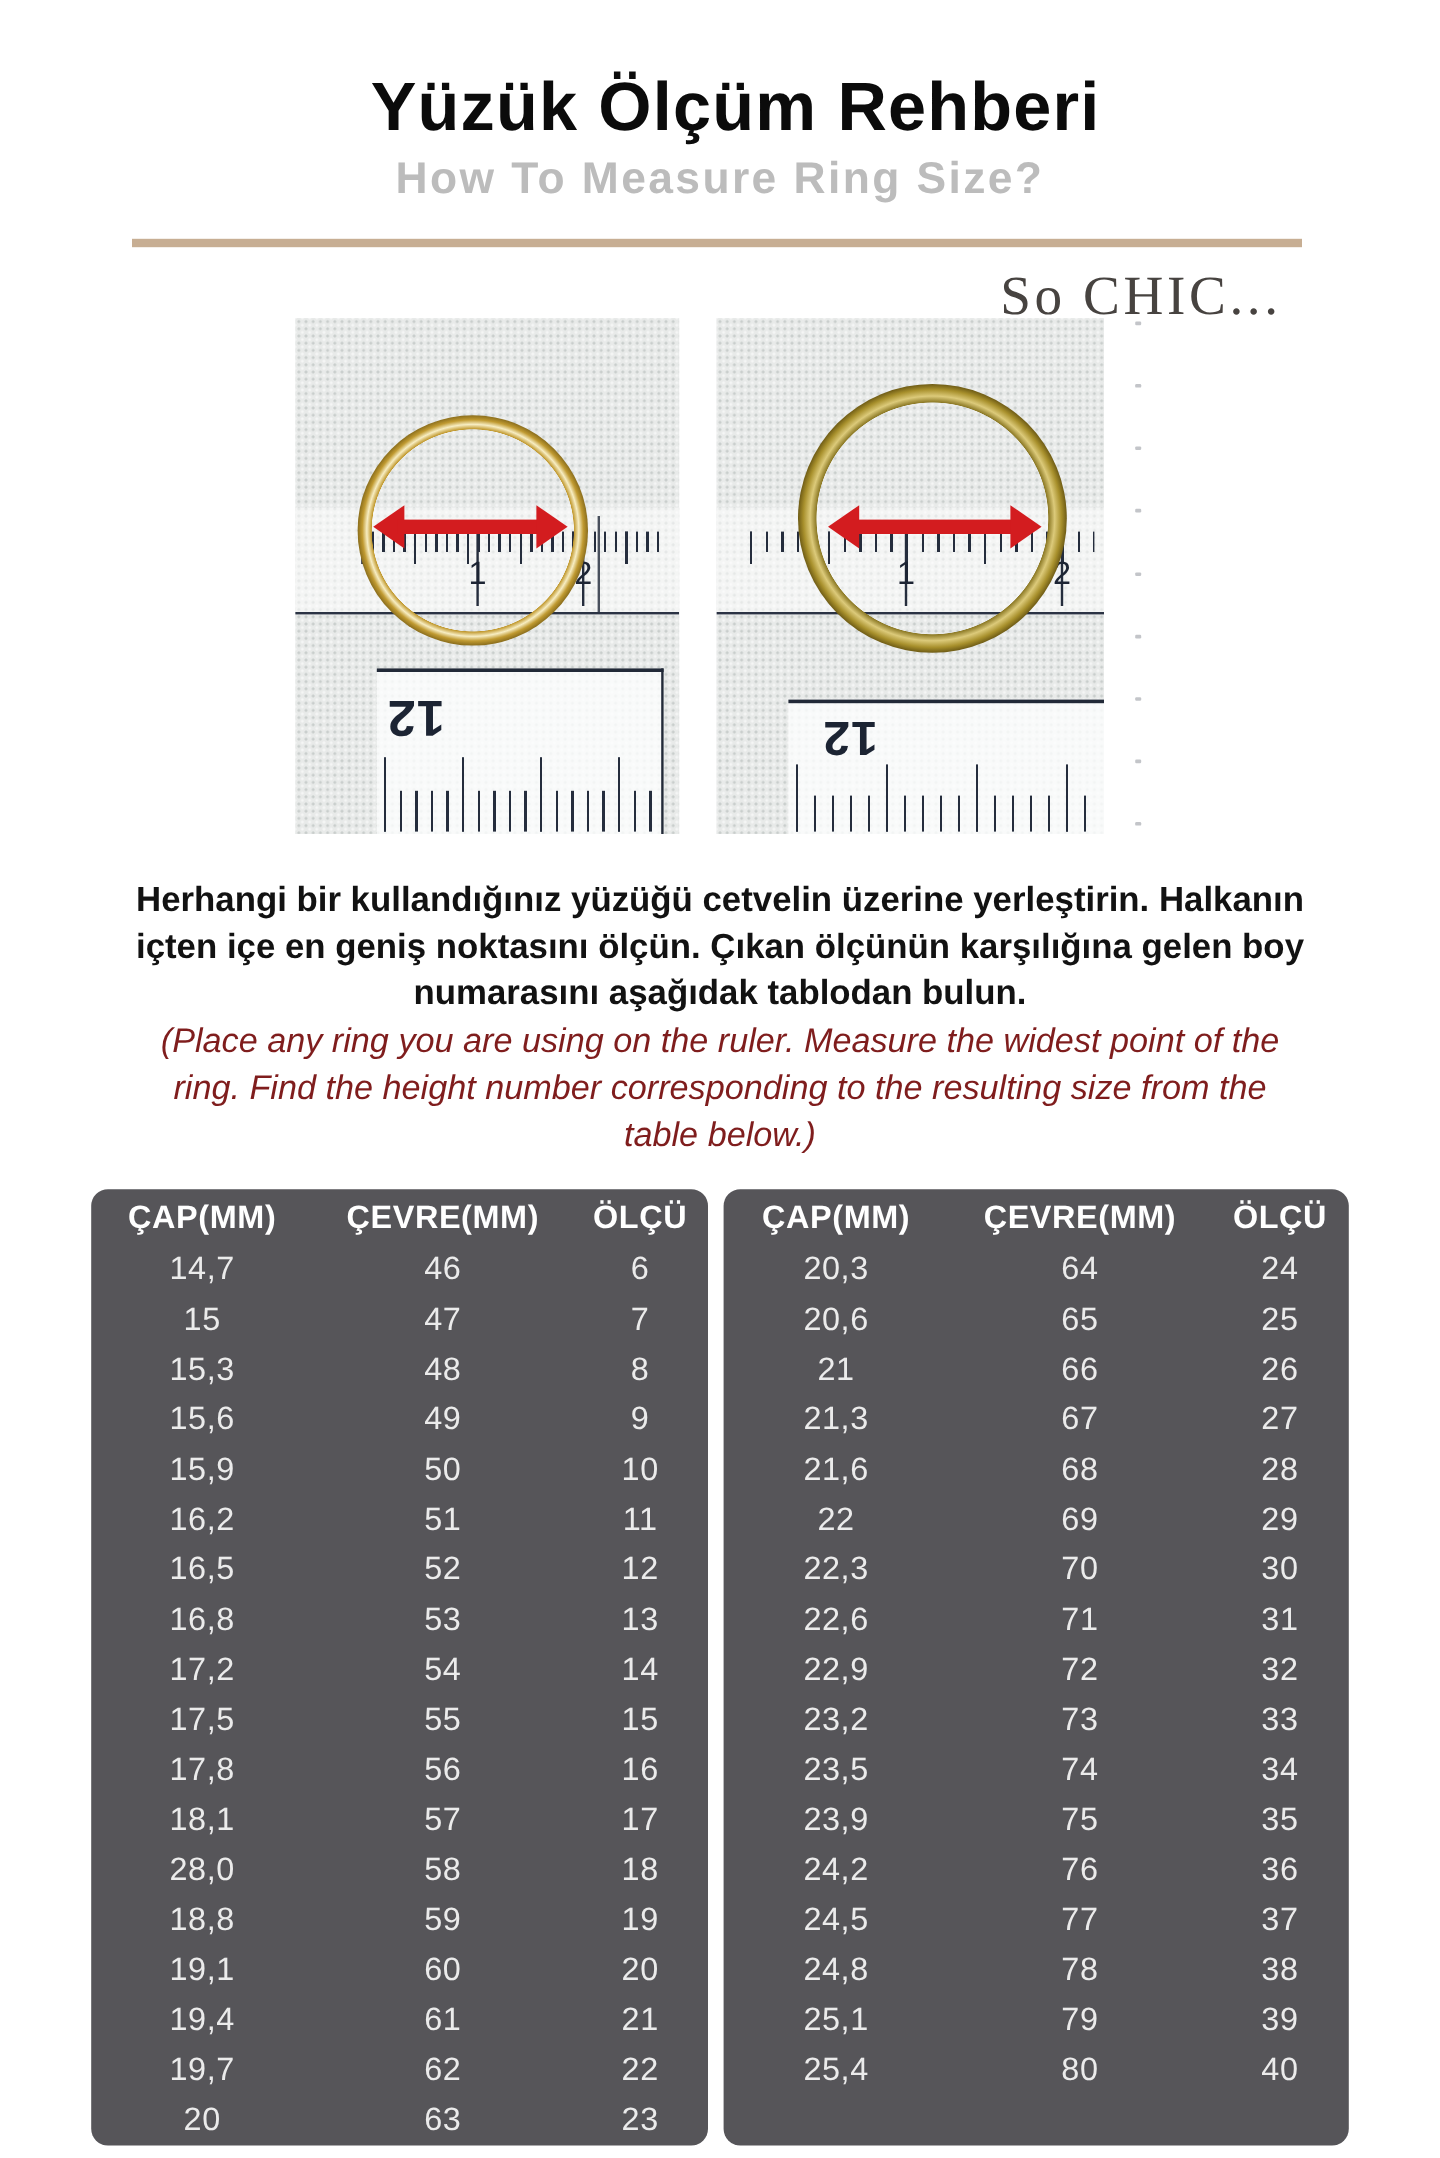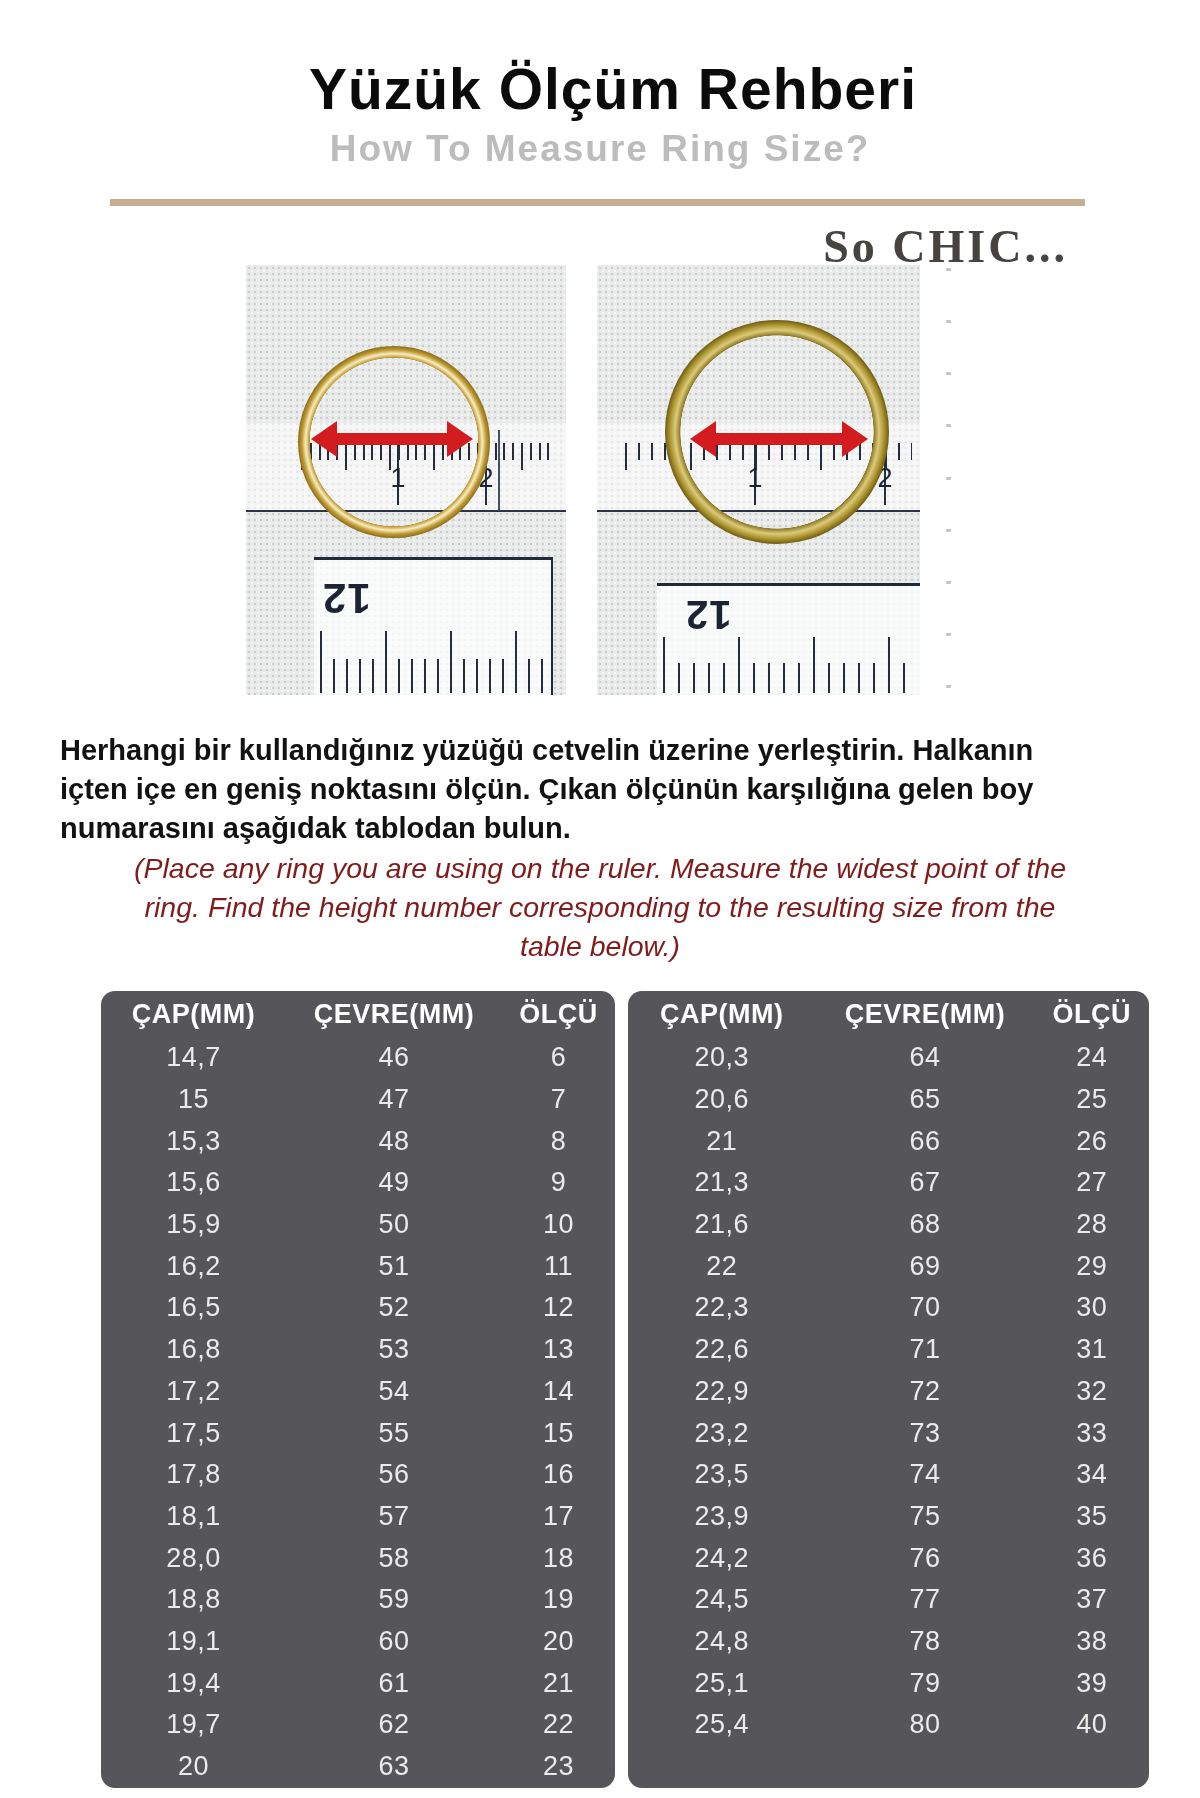--- a/index.html
+++ b/index.html
@@ -7,21 +7,21 @@
         font-family:"Liberation Sans","DejaVu Sans",sans-serif;}
 
   
   .title{position:absolute;top:56px;left:0;width:1200px;text-align:center;
          font-size:57px;font-weight:700;letter-spacing:1px;color:#0b0b0b;margin-left:13px;}
   .subtitle{position:absolute;top:128px;left:0;width:1200px;text-align:center;
             font-size:37px;font-weight:700;letter-spacing:2px;color:#bcbcbc;}
   .divider{position:absolute;top:199px;left:110px;width:975px;height:7px;background:var(--divider,#c7ae93);}
   .brand{position:absolute;top:220px;left:738px;width:330px;text-align:right;
          font-family:"Liberation Serif","DejaVu Serif",serif;
-         font-size:46px;font-weight:700;letter-spacing:3px;color:#474340;}
+         font-size:46px;font-weight:400;letter-spacing:3px;color:#474340;}
 
   
   .photo{position:absolute;top:265px;height:430px;overflow:hidden;
          background-color:#e8eae9;
          background-image:
            radial-gradient(rgba(150,160,157,0.38) 1px, transparent 1.4px),
            radial-gradient(rgba(255,255,255,0.55) 1px, transparent 1.4px);
          background-size:6px 6px,6px 6px;background-position:0 0,3px 3px;}
   .photo-left{left:246px;width:320px;}
   .photo-right{left:597px;width:323px;}
@@ -70,28 +70,28 @@
   .tb-tall{position:absolute;left:6px;right:6px;bottom:5px;height:62px;
        background:repeating-linear-gradient(90deg,#252d3d 0 2px,transparent 2px 65px);}
   .photo-right .tb-short{background:repeating-linear-gradient(90deg,#252d3d 0 2px,transparent 2px 15px);height:30px;}
   .photo-right .tb-tall{background:repeating-linear-gradient(90deg,#252d3d 0 2px,transparent 2px 75px);height:56px;}
 
   .dots-col{position:absolute;left:946px;top:268px;height:420px;width:6px;
             display:flex;flex-direction:column;justify-content:space-between;}
   .dots-col span{width:5px;height:3px;border-radius:1px;background:#a9adb2;opacity:.7;}
 
   
-  .para-tr{position:absolute;top:731px;left:60px;width:1080px;
+  .para-tr{position:absolute;top:731px;left:60px;width:1080px;text-align:center;
            font-size:29px;font-weight:700;color:#121212;line-height:39px;}
   .para-en{position:absolute;top:849px;left:60px;width:1080px;text-align:center;
            font-size:28.5px;font-style:italic;color:#7f1d1d;line-height:39px;}
 
   
   .size-table{position:absolute;top:991px;height:797px;border-radius:14px;
-              background:var(--tablebg,#565559);color:#ffffff;margin-left:25px;}
+              background:var(--tablebg,#565559);color:#ffffff;}
   .size-table.tleft{left:76px;width:514px;}
   .size-table.tright{left:603px;width:521px;}
   .t-head{display:grid;grid-template-columns:36% 42% 22%;height:46px;align-items:center;}
   .t-head span{text-align:center;font-size:27px;font-weight:700;letter-spacing:0.5px;color:#ffffff;}
   .t-body{display:block;}
   .t-row{display:grid;grid-template-columns:36% 42% 22%;height:41.7px;align-items:center;}
   .t-cell{text-align:center;font-size:27px;font-weight:400;letter-spacing:0.5px;color:#ebebeb;}
 </style>
 </head>
 <body>

